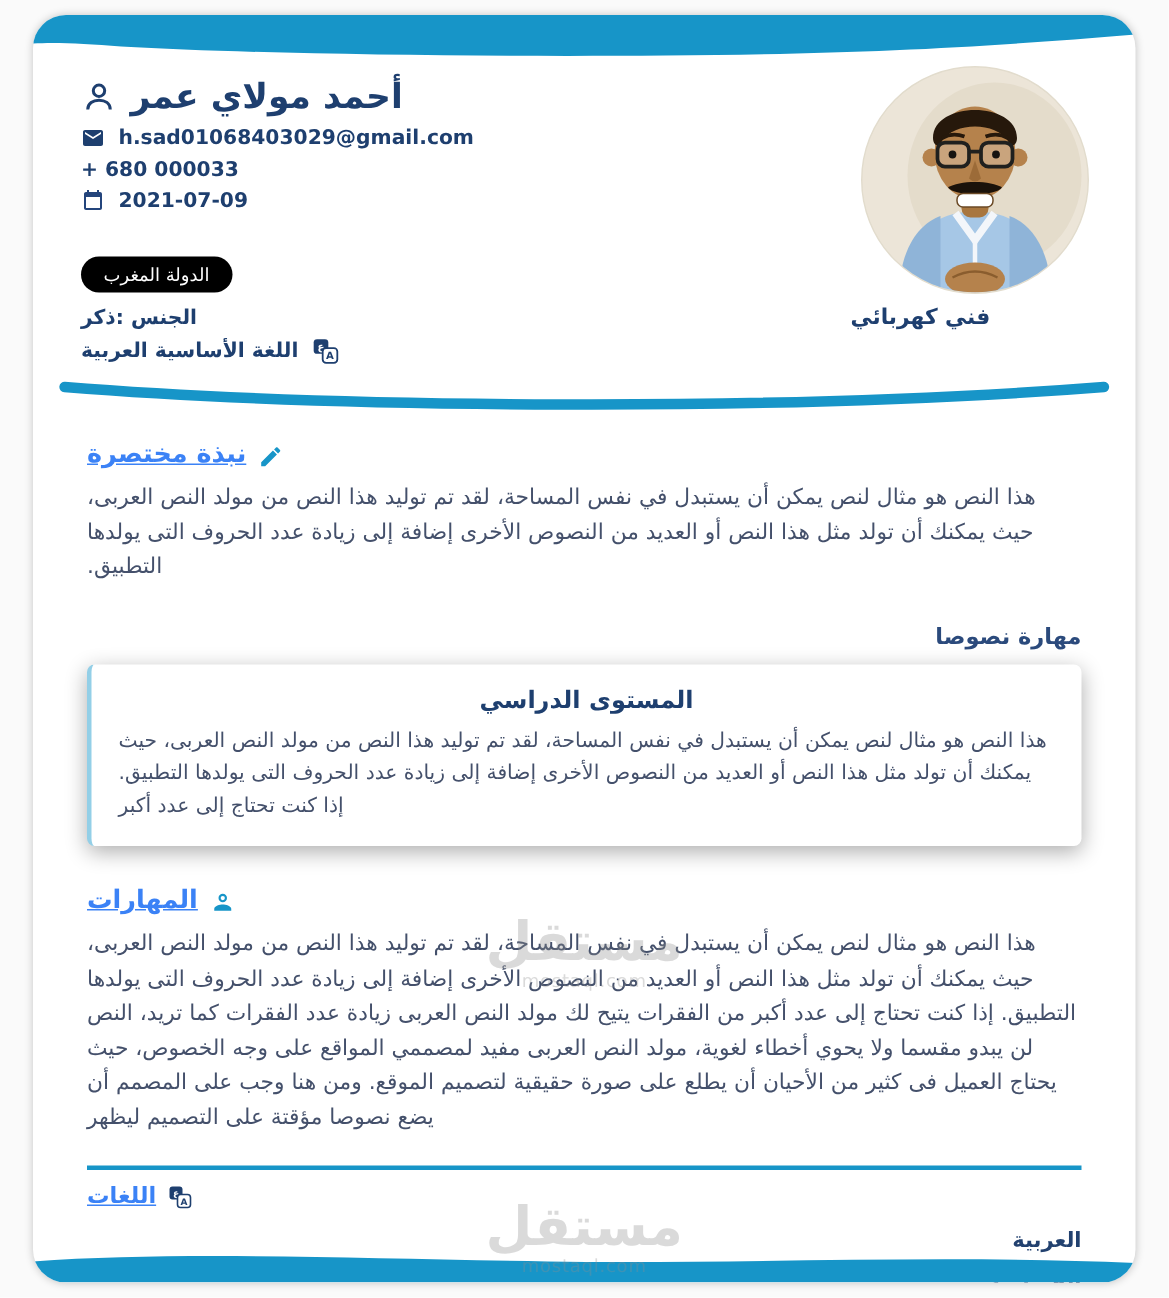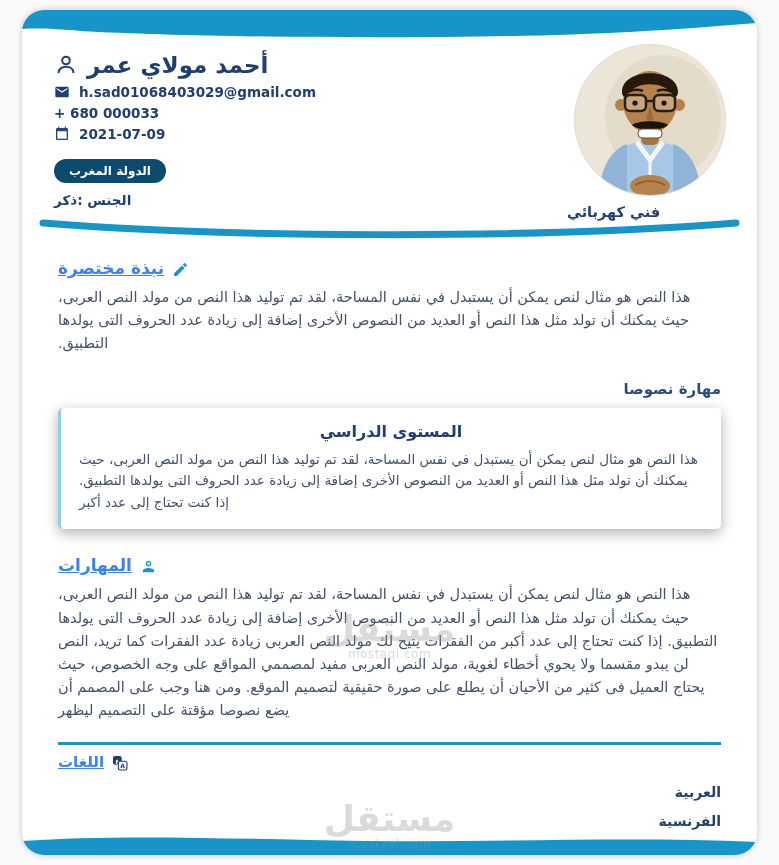--- a/index.html
+++ b/index.html
@@ -13,22 +13,22 @@
     background:#fff;border-radius:22px;overflow:hidden;
     box-shadow:0 0 6px rgba(0,0,0,.22);
   }
   .top-wave{display:block;width:100%;height:32px;}
   .bottom-wave{position:absolute;bottom:0;left:0;width:100%;height:26px;display:block;}
 
   .header{position:relative;padding:10px 32px 0;}
   .row{display:flex;align-items:center;gap:9px;margin:5px 0;color:#1e3f6f;font-weight:bold;font-size:13.5px;}
   .name-row{margin:0 0 6px;}
   h1.name{font-size:23px;margin:0;color:#1e3f6f;font-weight:bold;}
-  .badge{display:inline-block;background:#0c4a6e;color:#fff;font-size:12px;font-weight:bold;
-         padding:5px 15px;border-radius:14px;margin:12px 0 4px;}
+  .badge{display:inline-block;background:#000000;color:#fff;font-size:12px;font-weight:normal;
+         padding:5px 15px;border-radius:14px;margin:24px 0 4px;}
   .icon{flex:0 0 auto;display:inline-flex;}
 
   .avatar-block{position:absolute;top:2px;right:24px;width:166px;text-align:left;}
   .avatar{width:150px;height:150px;margin:0 auto;border-radius:50%;overflow:hidden;
           border:1px solid #e2dccd;background:#ece5d8;}
   .caption{margin-top:8px;font-size:14.5px;font-weight:bold;color:#1e3f6f;}
 
   .swoosh{display:block;width:calc(100% - 26px);height:26px;margin:8px 13px 0;}
 
   .content{padding:2px 36px 0;}
@@ -99,20 +99,31 @@
         </span>
         <span dir="auto">2021-07-09</span>
       </div>
 
       <div class="badge" dir="auto">الدولة المغرب</div>
 
       <div class="row">
         <span dir="auto">الجنس :ذكر</span>
       </div>
 
+      <div class="row">
+        <span dir="auto">اللغة الأساسية العربية</span>
+        <span class="icon">
+          <svg width="18" height="18" viewBox="0 0 24 24">
+            <rect x="1.5" y="1.5" width="13" height="13" rx="3" fill="#1e3f6f"></rect>
+            <text x="8" y="11.5" fill="#ffffff" font-size="9" text-anchor="middle" font-family="DejaVu Sans">ع</text>
+            <rect x="9.5" y="9.5" width="13" height="13" rx="3" fill="#ffffff" stroke="#1e3f6f" stroke-width="1.6"></rect>
+            <text x="16" y="19.5" fill="#1e3f6f" font-size="9" text-anchor="middle" font-family="DejaVu Sans">A</text>
+          </svg>
+        </span>
+      </div>
     </div>
 
     <div class="avatar-block">
       <div class="avatar">
         <svg viewBox="0 0 150 150" width="150" height="150">
           <circle cx="75" cy="75" r="75" fill="#ece5d8"></circle>
           <ellipse cx="88" cy="72" rx="58" ry="62" fill="#e4dccb"></ellipse>
           <path d="M24,152 C26,114 46,96 75,96 C104,96 124,114 126,152 Z" fill="#a6c7e6"></path>
           <path d="M24,152 C25,120 38,104 52,99 L52,152 Z" fill="#8fb4d8"></path>
           <path d="M126,152 C125,120 112,104 98,99 L98,152 Z" fill="#8fb4d8"></path>

